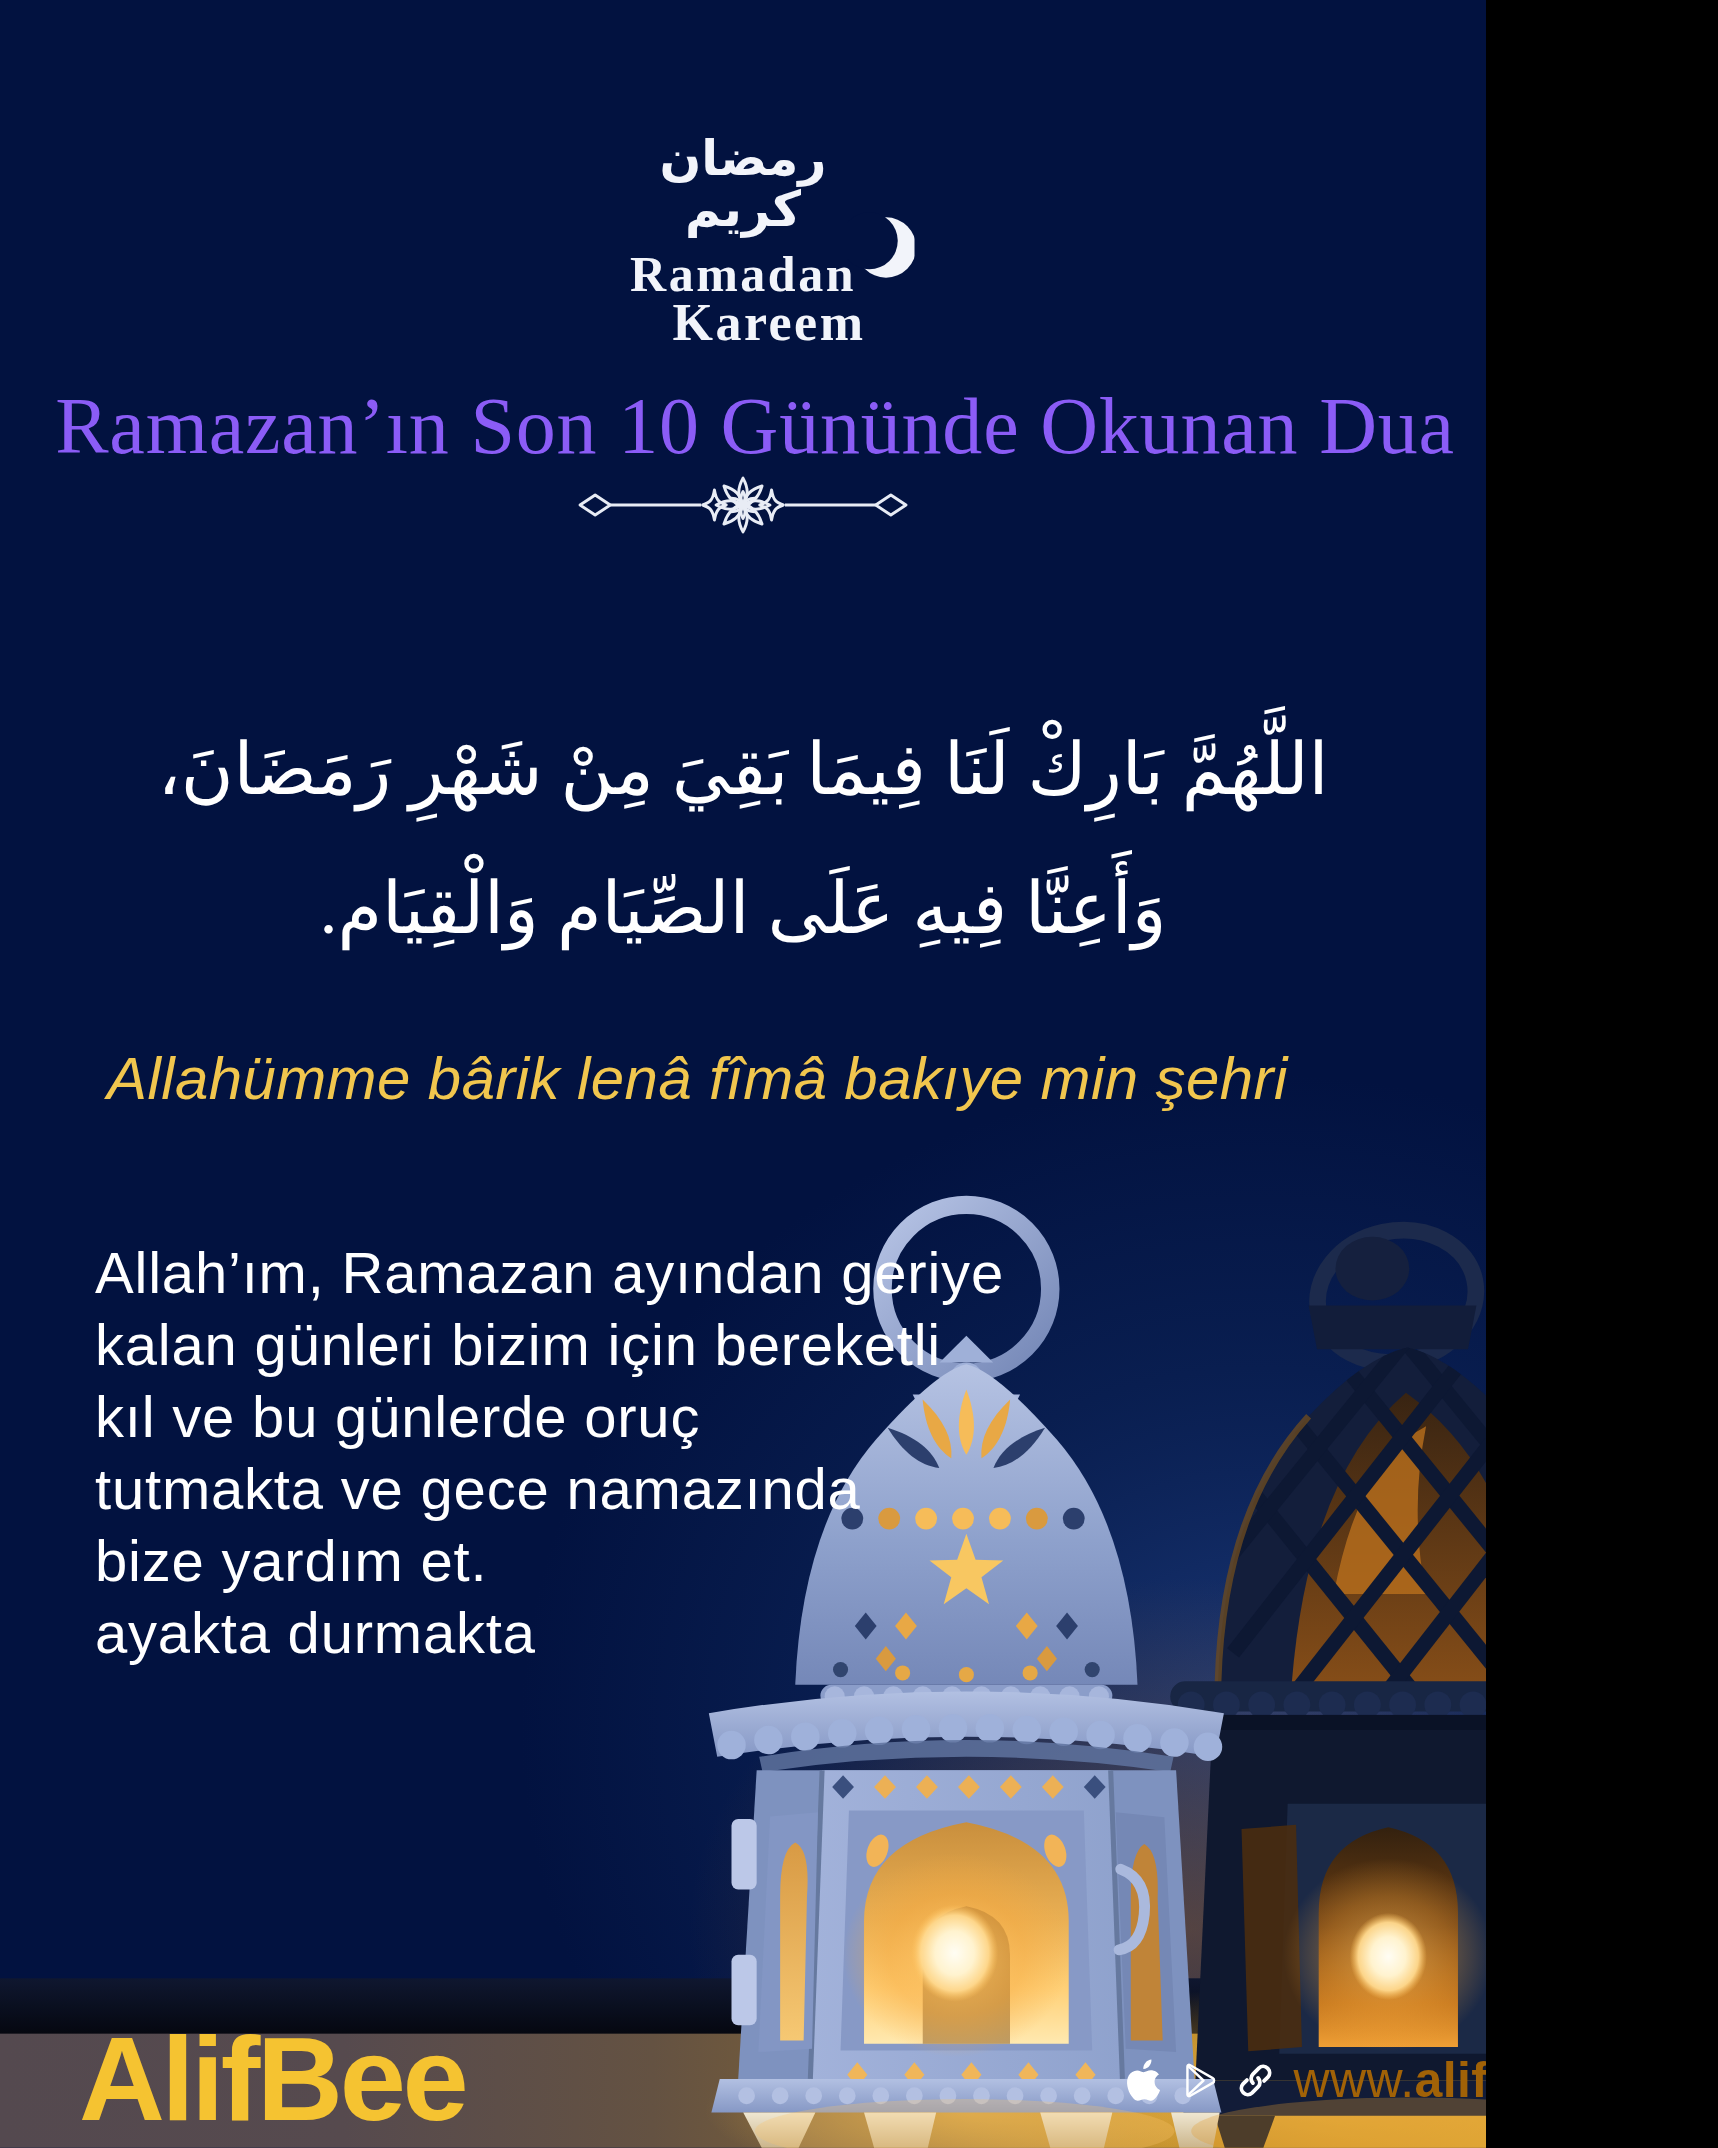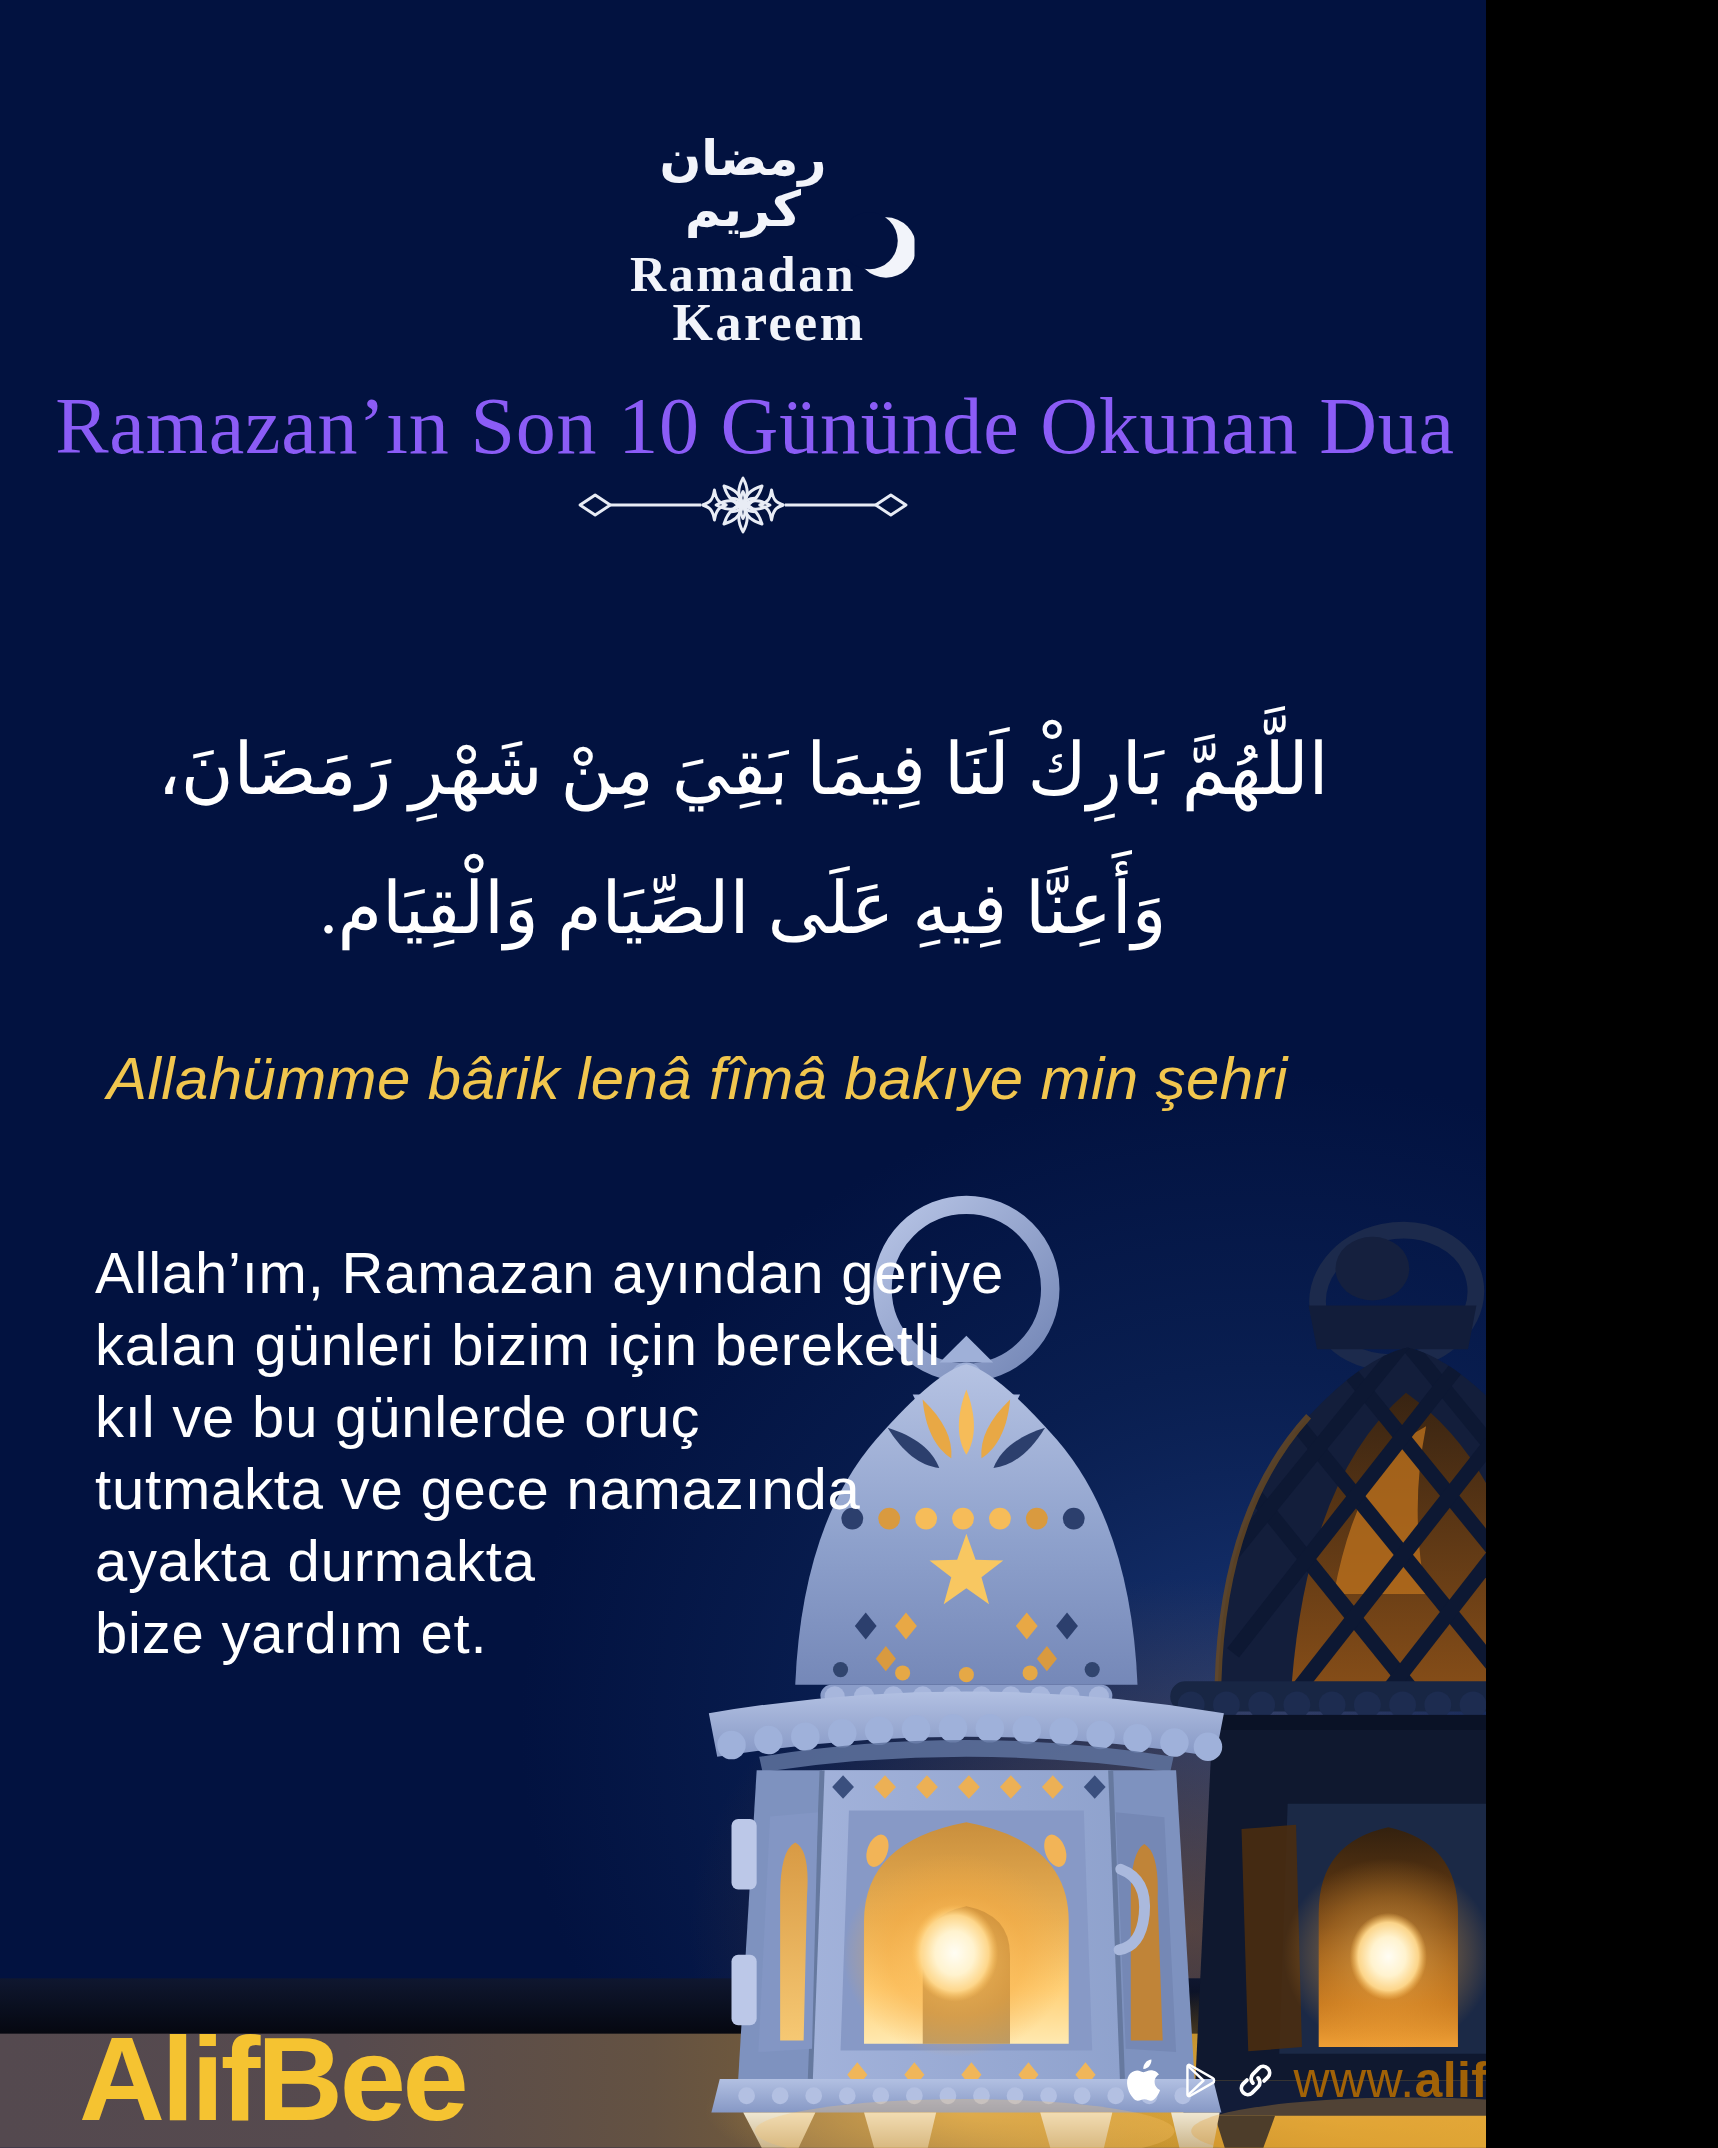--- a/index.html
+++ b/index.html
@@ -373,22 +373,22 @@
 
   <div class="translit" style="color:#F1C64E;margin-left:12px;">
     <div>Allahümme bârik lenâ fîmâ bakıye min şehri</div>
   </div>
 
   <div class="translation">
     <div>Allah’ım, Ramazan ayından geriye</div>
     <div>kalan günleri bizim için bereketli</div>
     <div>kıl ve bu günlerde oruç</div>
     <div>tutmakta ve gece namazında</div>
+    <div>bize yardım et.</div>
     <div>ayakta durmakta</div>
-    <div>bize yardım et.</div>
   </div>
 
   <div class="brand" style="color:#F5C331;">AlifBee</div>
 
   <div class="footer-right">
     <svg width="39" height="45" viewBox="0 0 44 54">
       <path fill="#fff" d="M36.5 28.6c.1 7.4 6.5 9.9 6.6 9.9-.1.2-1 3.5-3.4 6.9-2 2.9-4.1 5.8-7.4 5.9-3.3.1-4.3-1.9-8-1.9s-4.9 1.9-8 2c-3.2.1-5.6-3.2-7.7-6.1C4.4 39.4 1.2 28.4 5.5 21c2.1-3.7 5.9-6 10-6.1 3.1-.1 6.1 2.1 8 2.1 1.9 0 5.5-2.6 9.3-2.2 1.6.1 6 .6 8.9 4.9-.2.1-5.3 3.1-5.2 8.9zM30.2 9.6c1.7-2 2.8-4.9 2.5-7.7-2.4.1-5.4 1.6-7.1 3.7-1.6 1.8-2.9 4.7-2.6 7.5 2.7.2 5.5-1.4 7.2-3.5z"></path>
     </svg>
     <svg width="37" height="39" viewBox="0 0 46 46">
       <g stroke="#fff" stroke-width="3" fill="none" stroke-linejoin="round">

